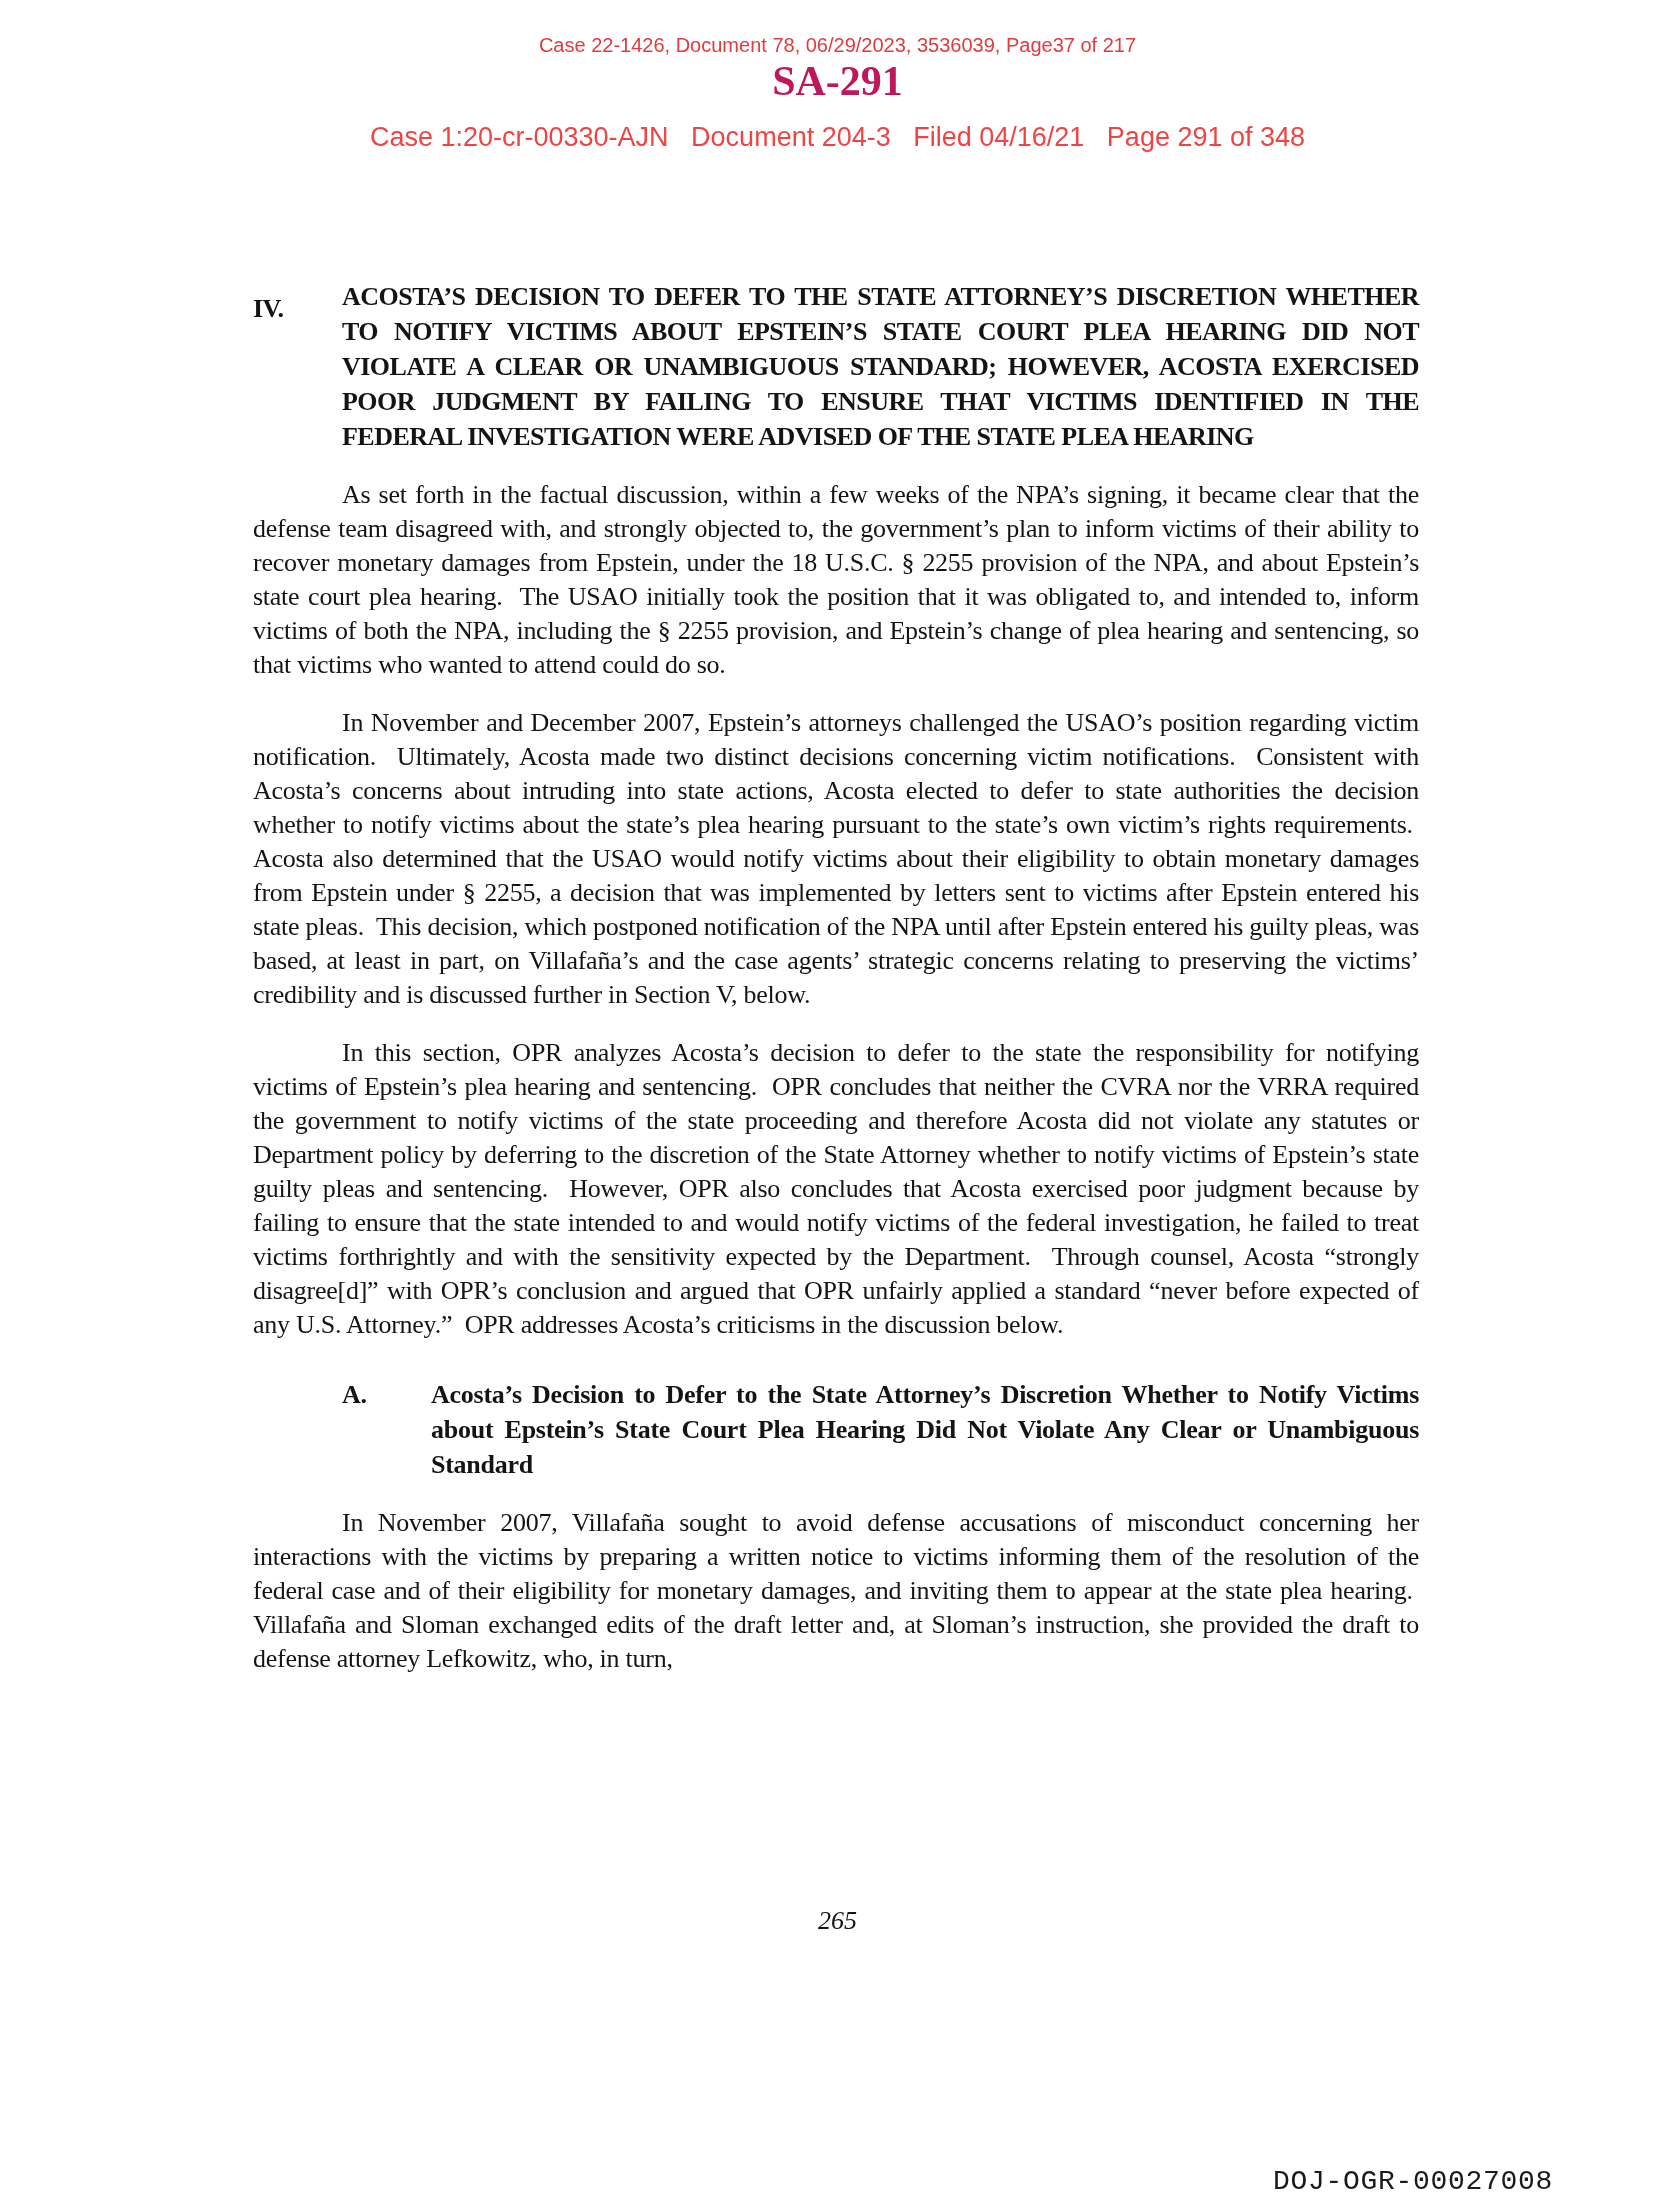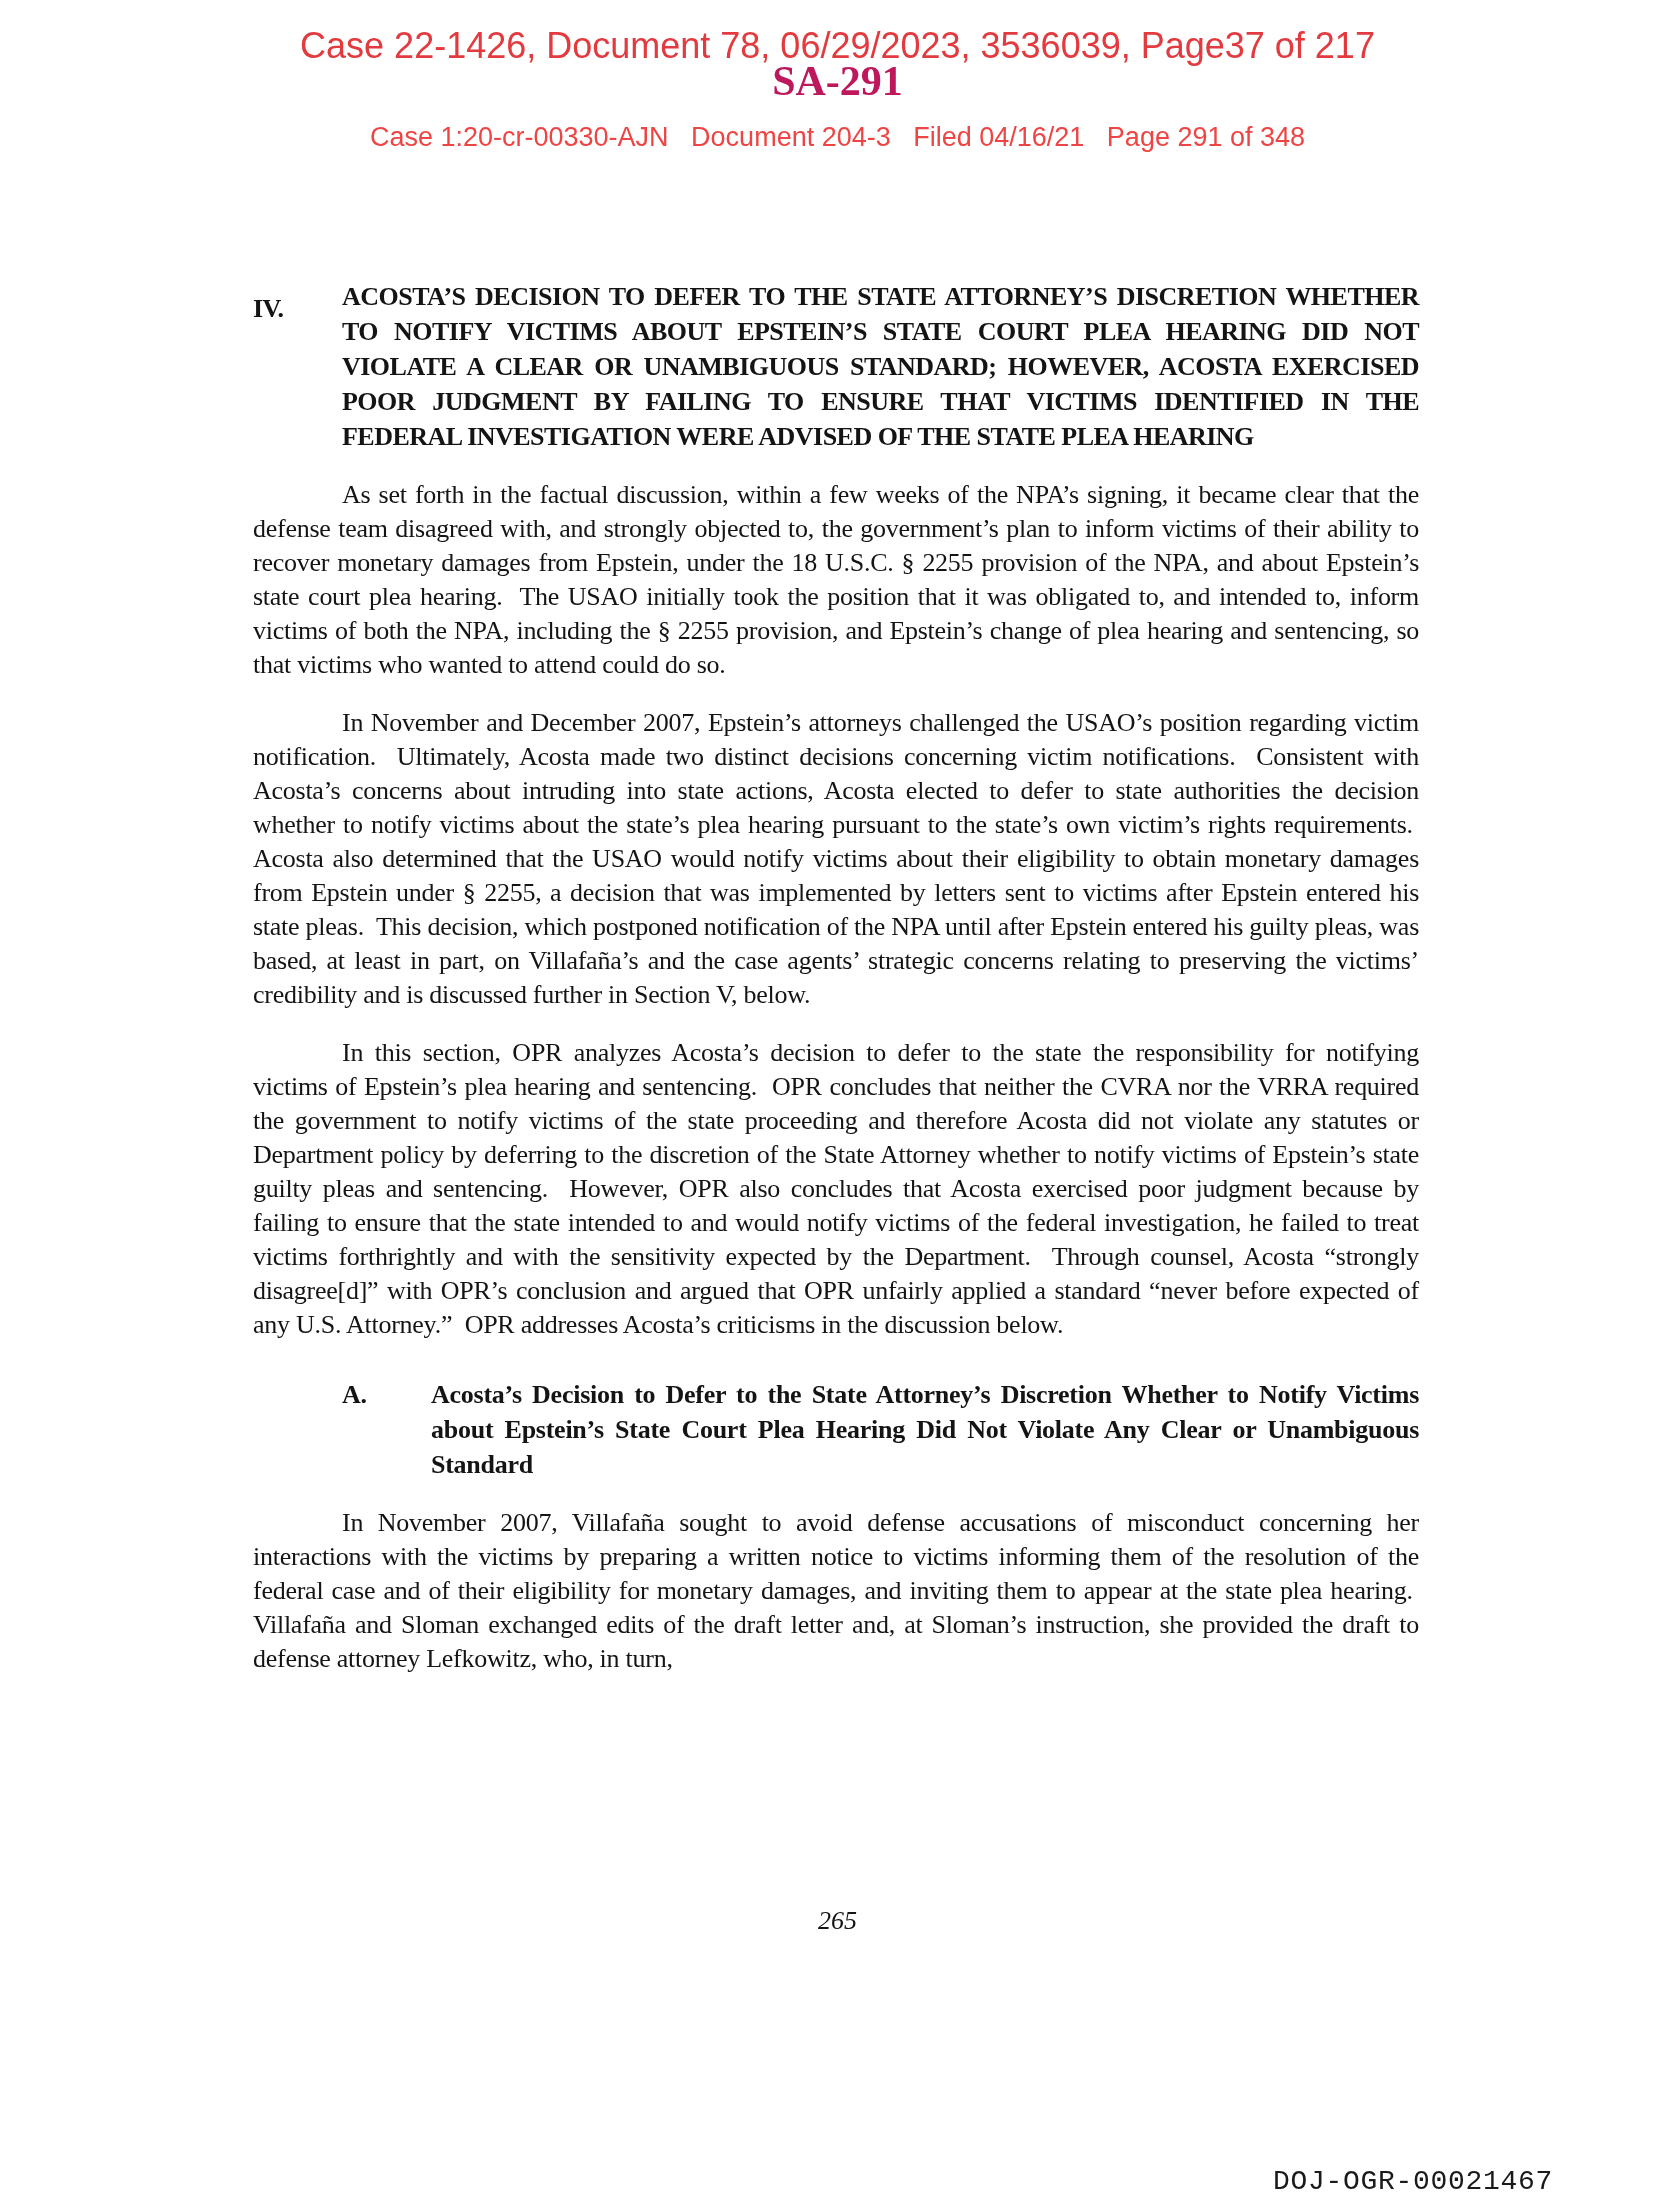--- a/index.html
+++ b/index.html
@@ -17,21 +17,21 @@
     color: #141414;
   }
   
   .stamp-red {
     position: absolute;
     top: 29px;
     left: 0;
     width: 1675px;
     text-align: center;
     font-family: "Liberation Sans", sans-serif;
-    font-size: 36px;
+    font-size: 20px;
     line-height: 33px;
     color: #e23a3e;
   }
   .sa-label {
     position: absolute;
     top: 58px;
     left: 0;
     width: 1675px;
     text-align: center;
     font-family: "Liberation Serif", serif;
@@ -143,16 +143,16 @@
       <span class="hang-label">A.</span>
       <span>Acosta’s Decision to Defer to the State Attorney’s Discretion Whether to Notify Victims about Epstein’s State Court Plea Hearing Did Not Violate Any Clear or Unambiguous Standard</span>
     </div>
 
     <p>In November 2007, Villafaña sought to avoid defense accusations of misconduct concerning her interactions with the victims by preparing a written notice to victims informing them of the resolution of the federal case and of their eligibility for monetary damages, and inviting them to appear at the state plea hearing.&nbsp; Villafaña and Sloman exchanged edits of the draft letter and, at Sloman’s instruction, she provided the draft to defense attorney Lefkowitz, who, in turn,</p>
 
   </div>
 
   <div class="page-number">265</div>
 
-  <div class="bates-number">DOJ-OGR-00021467</div>
+  <div class="bates-number">DOJ-OGR-00027008</div>
 
 </div>
 
 
 </body></html>

